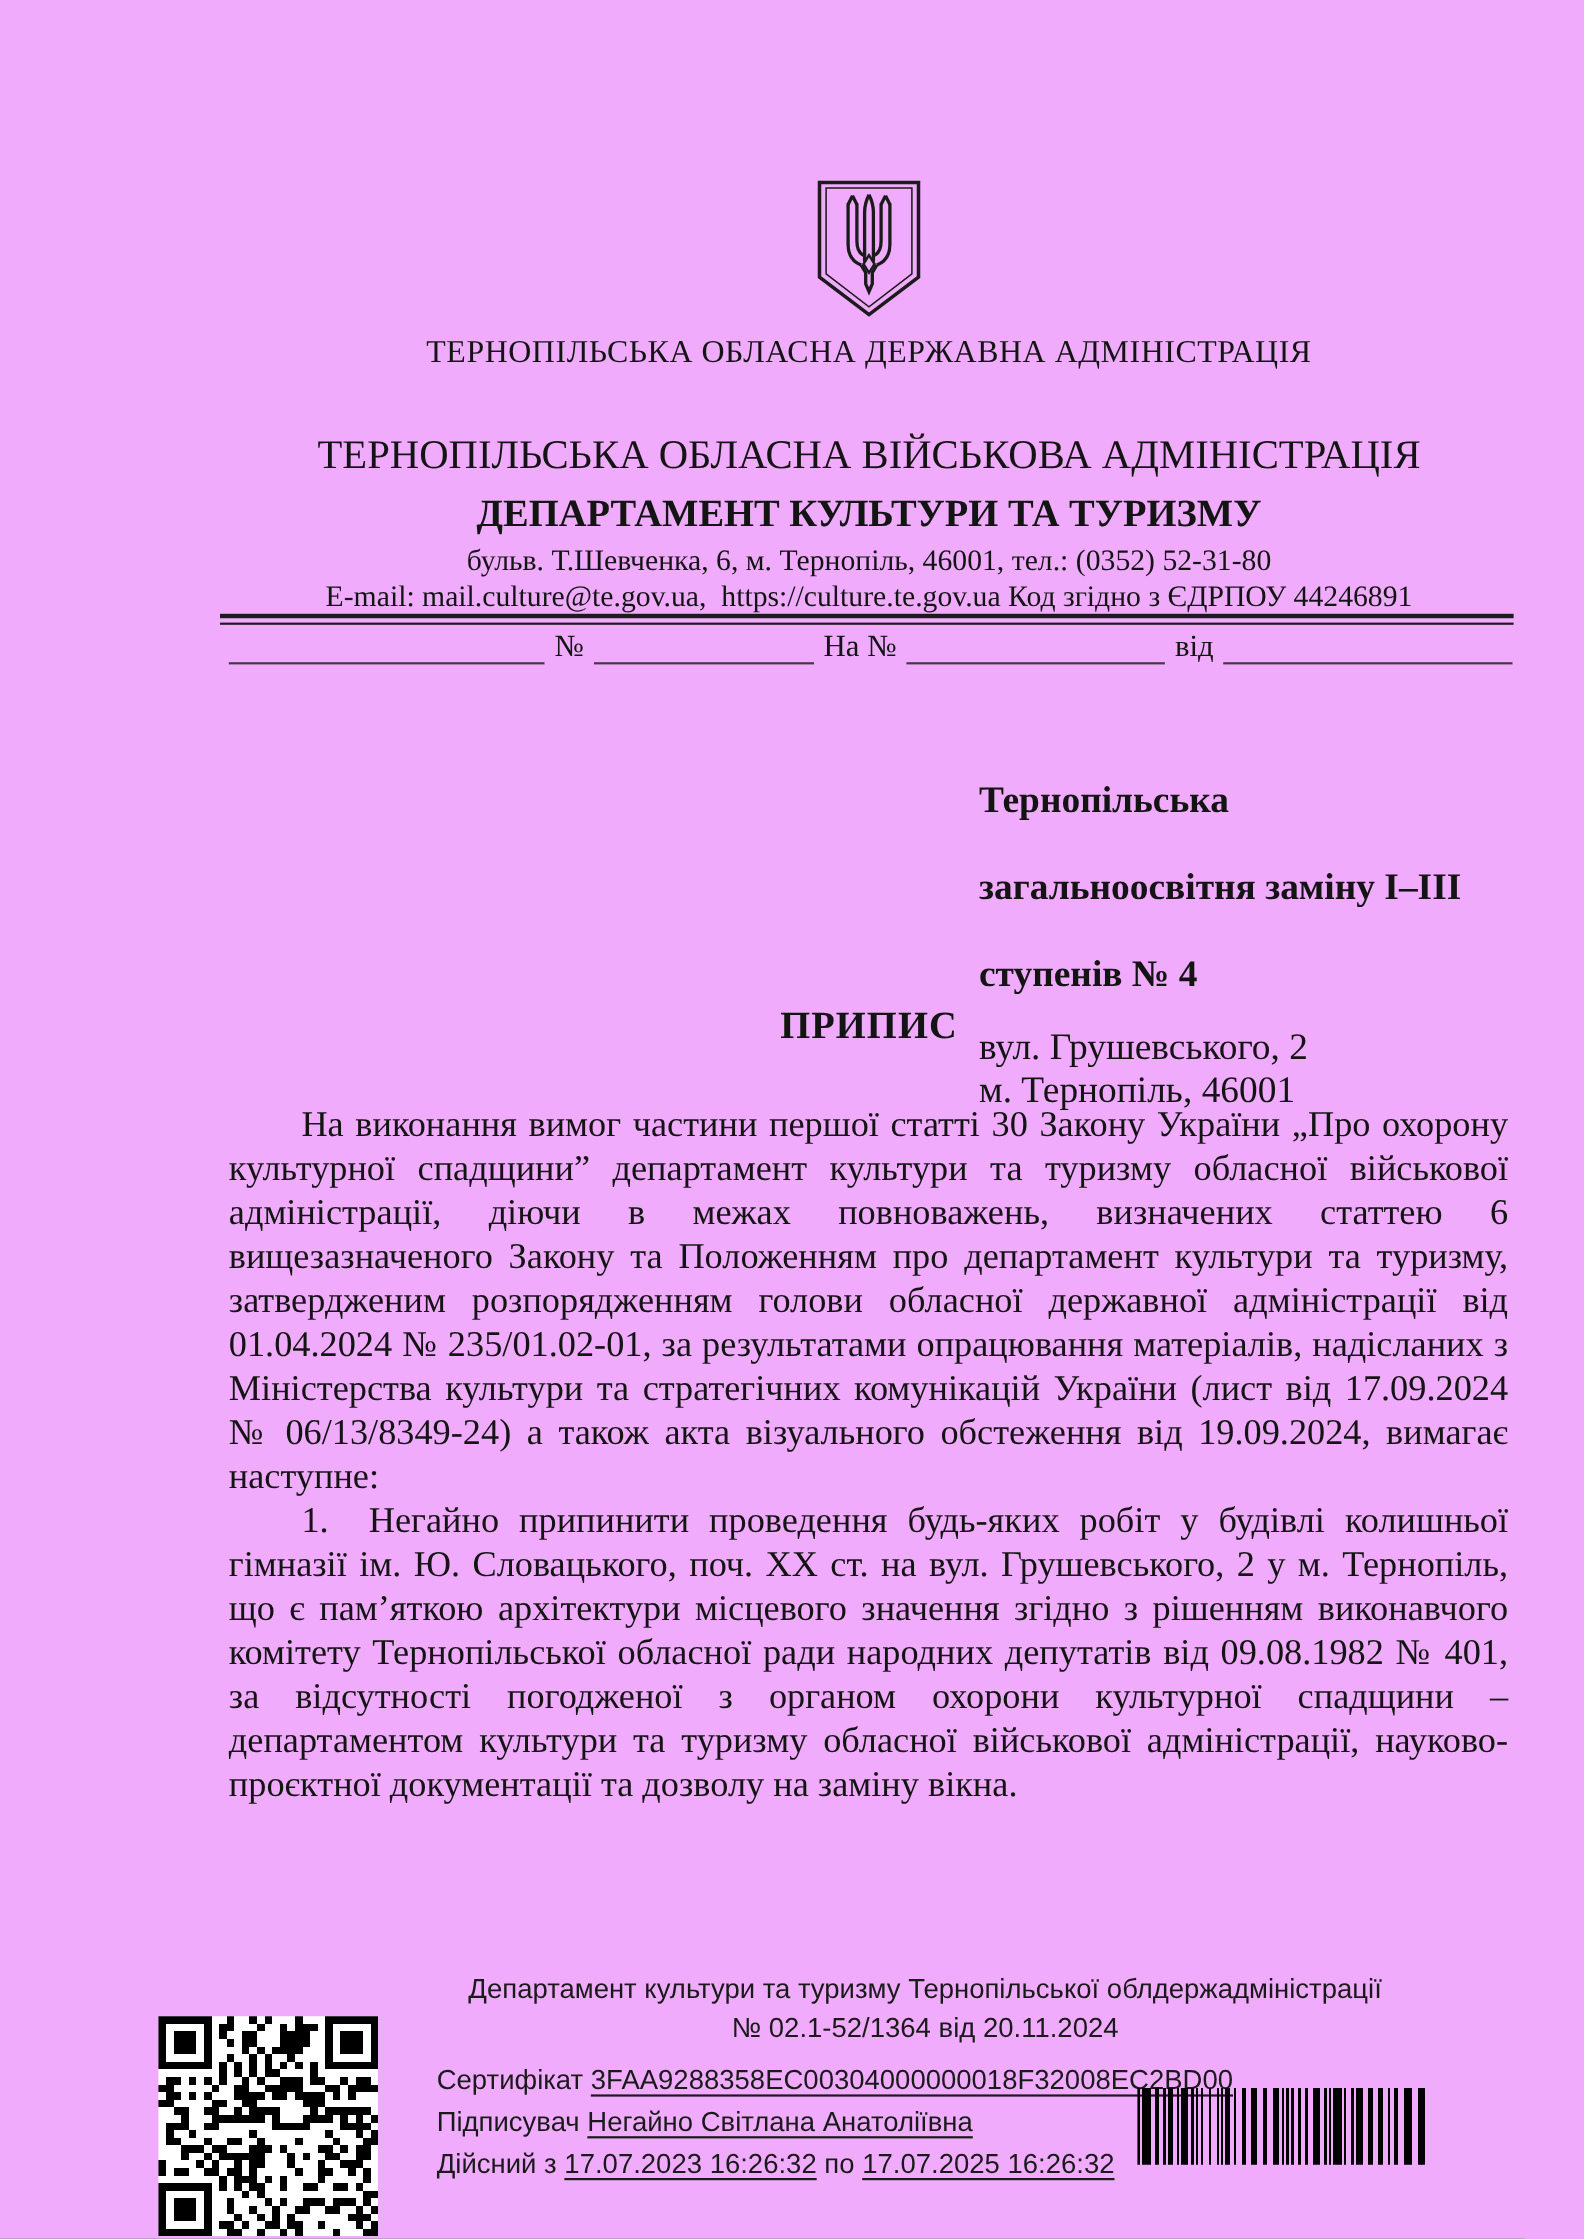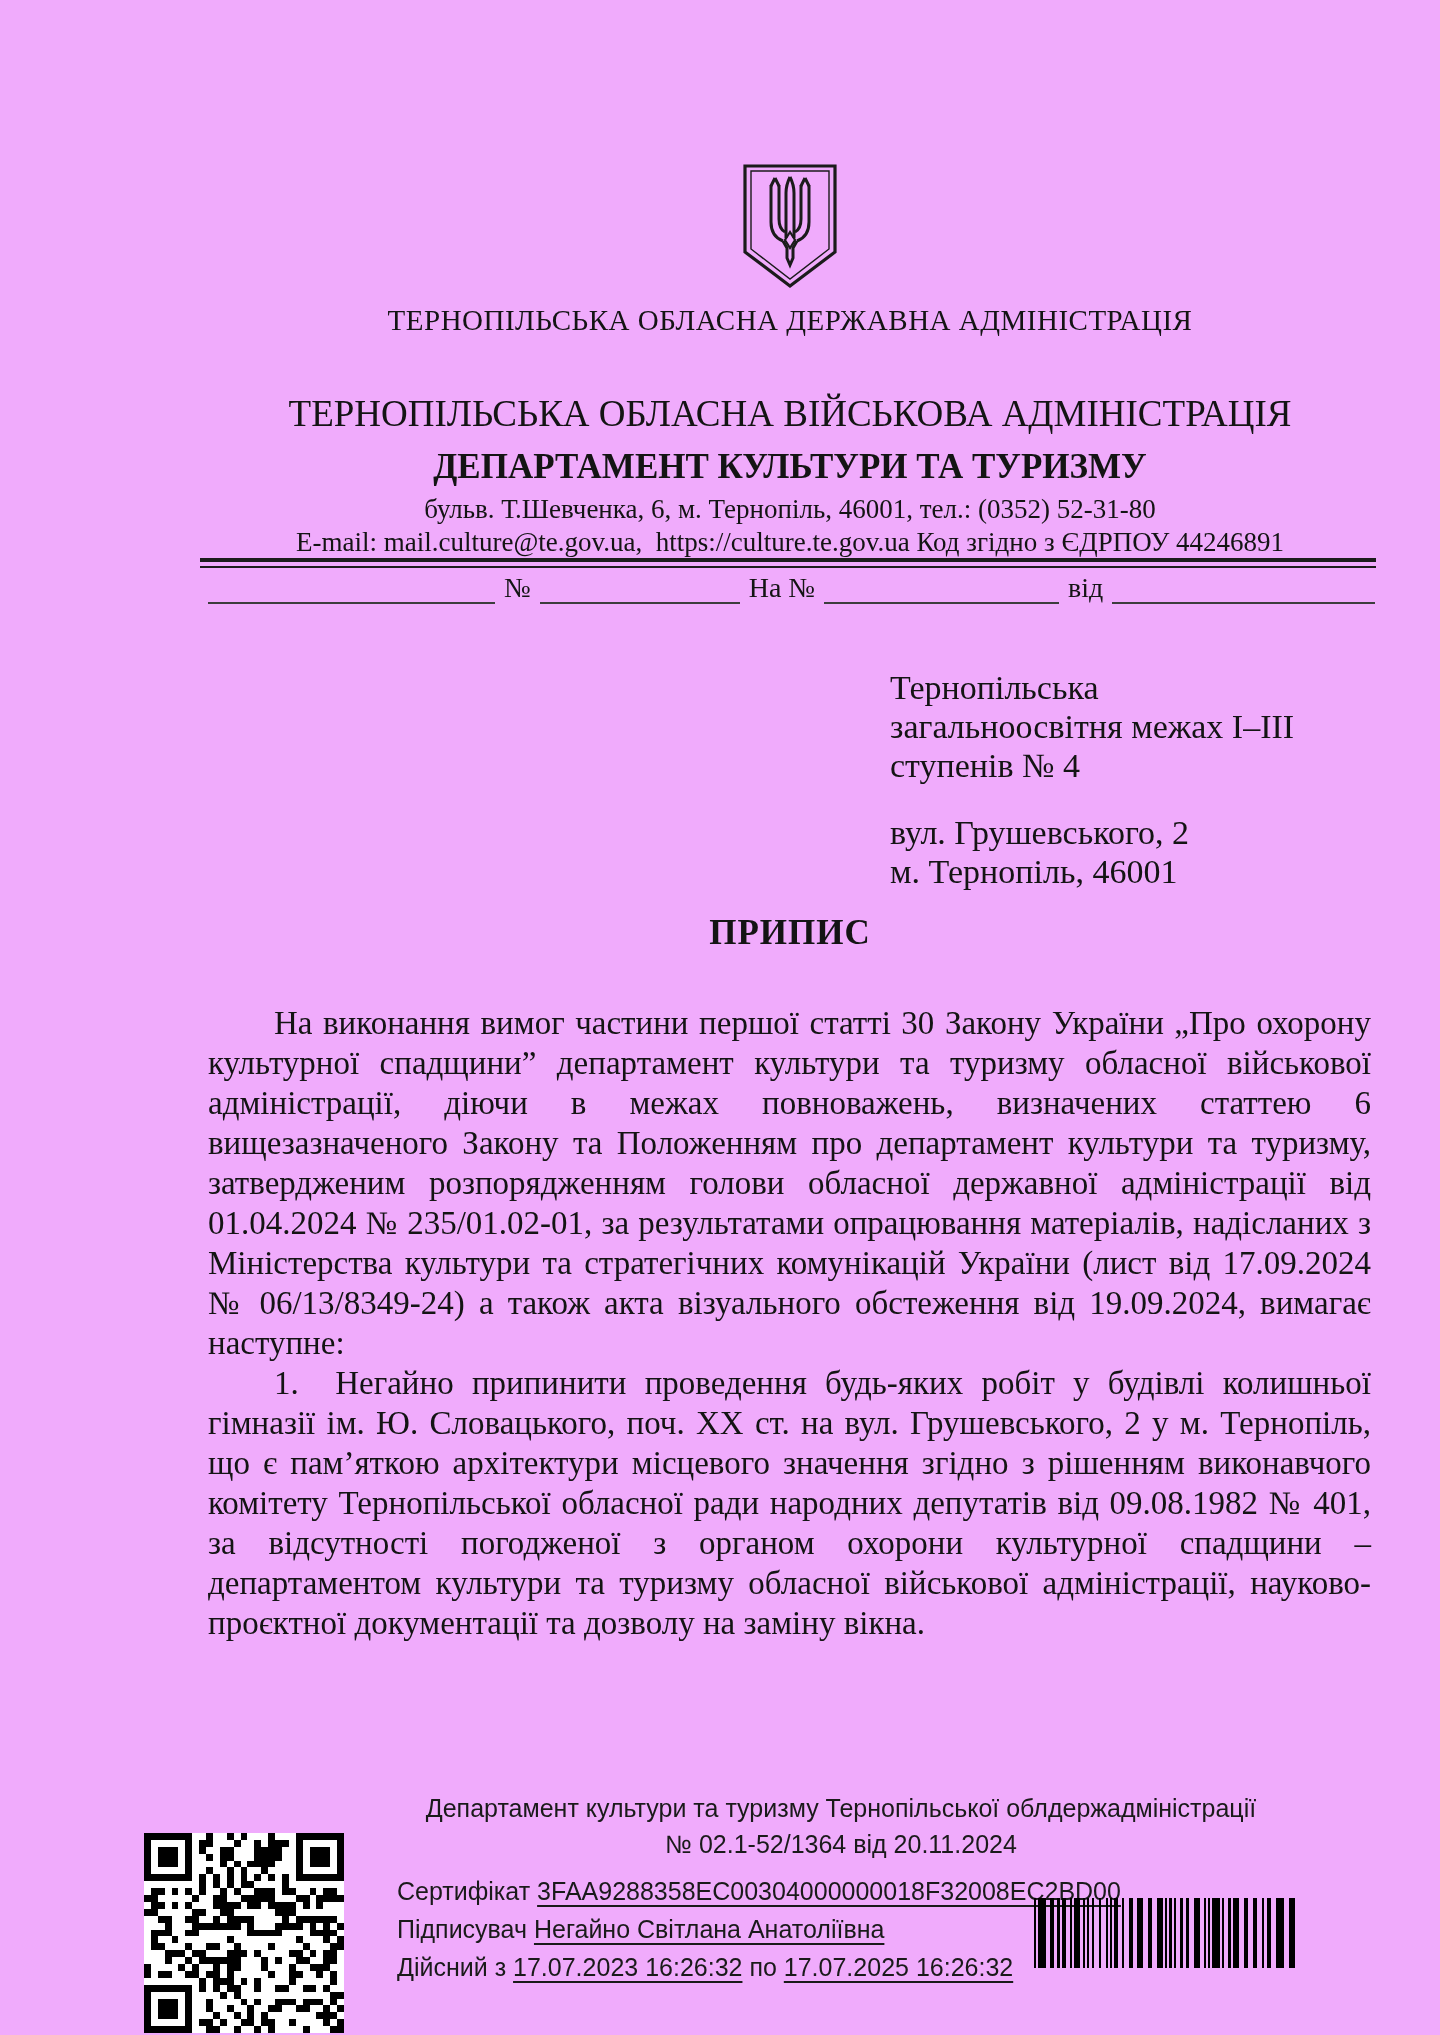--- a/index.html
+++ b/index.html
@@ -23,21 +23,21 @@
   
   .ref-row{
     position:absolute;left:208px;top:566px;width:1167px;height:38px;
     display:flex;align-items:flex-end;font-size:28px;
   }
   .blank{border-bottom:2px solid #3d3d3d;height:30px;}
   .b1{width:287px;} .b2{width:200px;} .b3{width:235px;} .b4{flex:1;}
   .ref-label{padding:0 9px 1px 9px;line-height:30px;white-space:nowrap;}
   
   .recipient{position:absolute;left:890px;top:668px;width:470px;font-size:34px;line-height:39px;}
-  .recipient .name{font-weight:normal;}
+  .recipient .name{font-weight:bold;margin-top:40px;}
   .recipient .addr{margin-top:28px;}
   
   .doc-title{position:absolute;left:205px;top:913px;width:1170px;text-align:center;
     font-weight:bold;font-size:35px;letter-spacing:1px;}
   .body-text{position:absolute;left:208px;top:983px;width:1163px;
     font-size:33px;line-height:40px;text-align:justify;margin-top:20px;}
   .body-text p{margin:0;text-indent:66px;}
   
   .stamp{font-family:"Liberation Sans","DejaVu Sans",sans-serif;color:#1a1a1a;}
   .stamp-center{position:absolute;left:341px;top:1790px;width:1000px;text-align:center;
@@ -85,21 +85,21 @@
     <div class="ref-label">№</div>
     <div class="blank b2"></div>
     <div class="ref-label">На №</div>
     <div class="blank b3"></div>
     <div class="ref-label">від</div>
     <div class="blank b4"></div>
   </div>
 
   <div class="recipient">
     <div class="name">Тернопільська</div>
-    <div class="name">загальноосвітня межах І–ІІІ</div>
+    <div class="name">загальноосвітня заміну І–ІІІ</div>
     <div class="name">ступенів № 4</div>
     <div class="addr">вул. Грушевського, 2</div>
     <div>м. Тернопіль, 46001</div>
   </div>
 
   <div class="doc-title">ПРИПИС</div>
 
   <div class="body-text">
     <p>На виконання вимог частини першої статті 30 Закону України „Про охорону культурної спадщини” департамент культури та туризму обласної військової адміністрації, діючи в межах повноважень, визначених статтею 6 вищезазначеного Закону та Положенням про департамент культури та туризму, затвердженим розпорядженням голови обласної державної адміністрації від 01.04.2024 № 235/01.02-01, за результатами опрацювання матеріалів, надісланих з Міністерства культури та стратегічних комунікацій України (лист від 17.09.2024 № 06/13/8349-24) а також акта візуального обстеження від 19.09.2024, вимагає наступне:</p>
     <p>1.&nbsp; Негайно припинити проведення будь-яких робіт у будівлі колишньої гімназії ім. Ю. Словацького, поч. ХХ ст. на вул. Грушевського, 2 у м. Тернопіль, що є пам’яткою архітектури місцевого значення згідно з рішенням виконавчого комітету Тернопільської обласної ради народних депутатів від 09.08.1982 № 401, за відсутності погодженої з органом охорони культурної спадщини – департаментом культури та туризму обласної військової адміністрації, науково-проєктної документації та дозволу на заміну вікна.</p>

